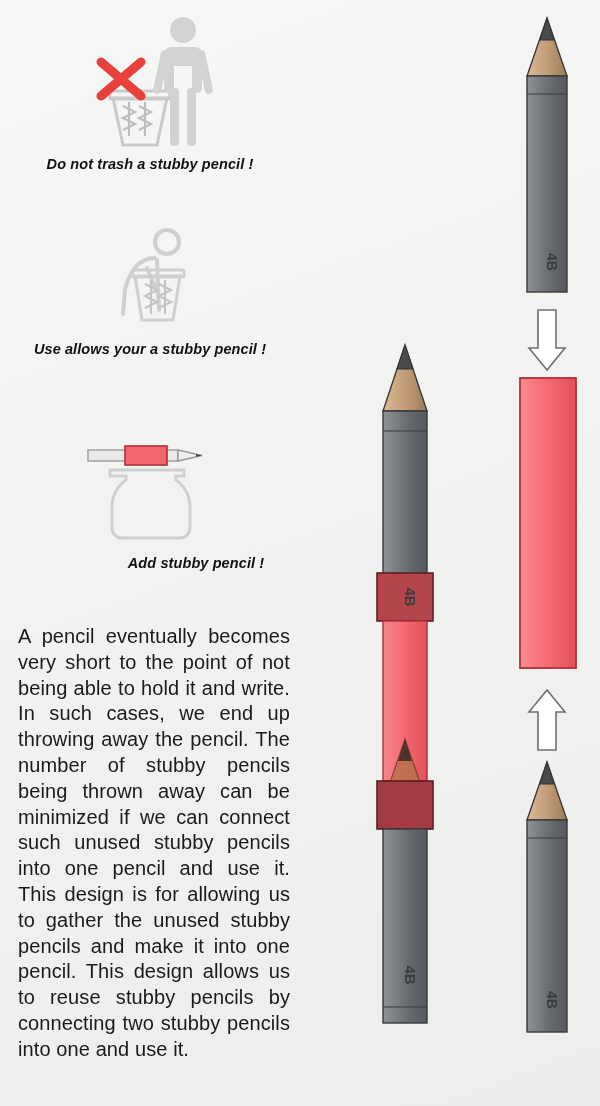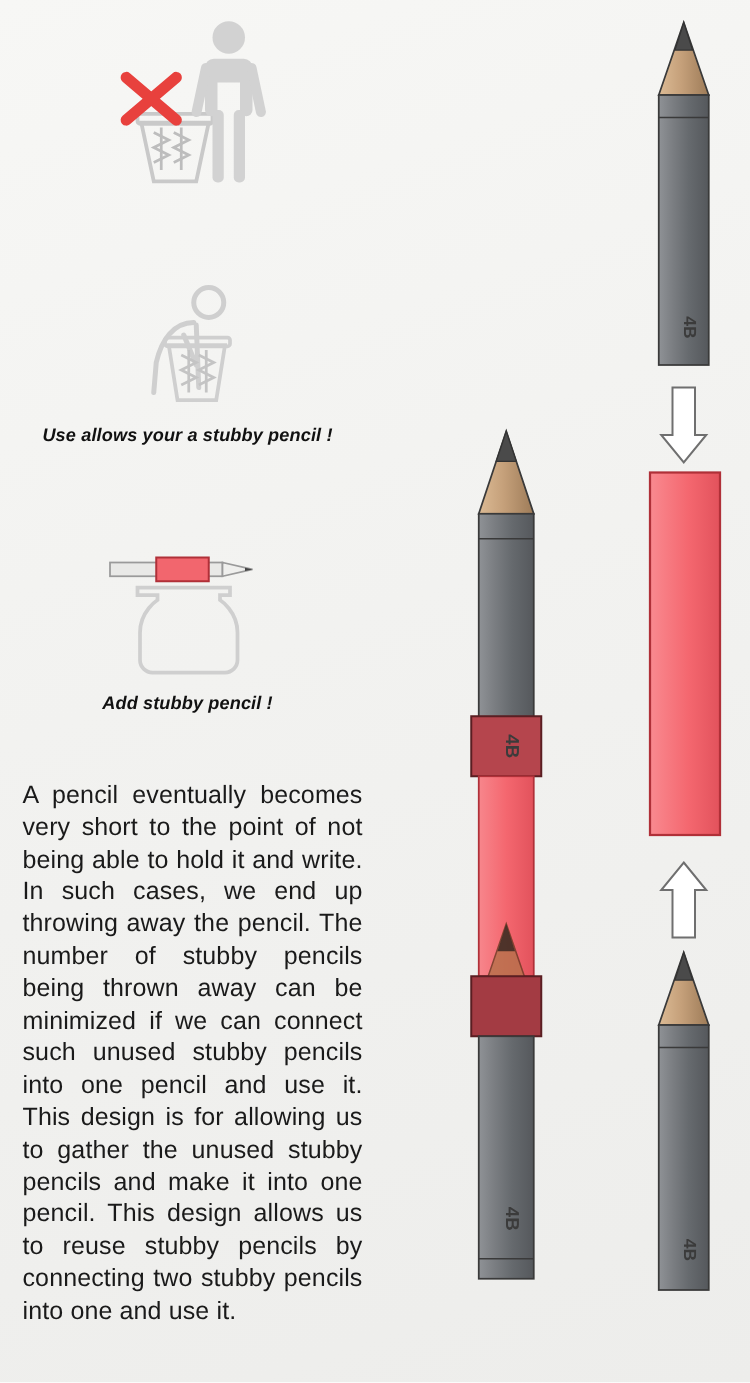--- a/index.html
+++ b/index.html
@@ -24,21 +24,21 @@
     font-weight: bold;
     font-size: 14.5px;
     color: #111111;
     letter-spacing: 0.1px;
     text-align: center;
     width: 300px;
     left: 0;
   }
   #cap1 { top: 156px; }
   #cap2 { top: 341px; }
-  #cap3 { top: 555px; }
+  #cap3 { top: 555px; padding-left: 46px; }
 
   #bodytext {
     position: absolute;
     left: 18px;
     top: 604px;
     width: 272px;
     font-size: 20px;
     line-height: 25.8px;
     color: #1a1a1a;
     text-align: justify;
@@ -84,20 +84,21 @@
         <rect x="72" y="40" width="8" height="44" rx="4" transform="rotate(12 76 62)"></rect>
         <rect x="116" y="40" width="8" height="44" rx="4" transform="rotate(-12 120 62)"></rect>
       </g>
 
       <g stroke="#e8413d" stroke-width="9" stroke-linecap="round">
         <path d="M16 52 L56 86"></path>
         <path d="M56 52 L16 86"></path>
       </g>
     </svg>
   </div>
+  <div class="caption" id="cap1">Do not trash a stubby pencil !</div>
 
   <div class="icon-box" id="icon2">
     <svg width="120" height="100" viewBox="0 0 120 100">
       <g fill="none" stroke="#cfcfcf" stroke-width="4" stroke-linecap="round">
         <circle cx="72" cy="14" r="12"></circle>
         <path d="M60 30 C44 30 34 44 30 62 L28 86"></path>
         <path d="M62 32 L64 82"></path>
         <path d="M52 40 L62 64"></path>
       </g>
       <g fill="none" stroke="#cfcfcf" stroke-width="3">

